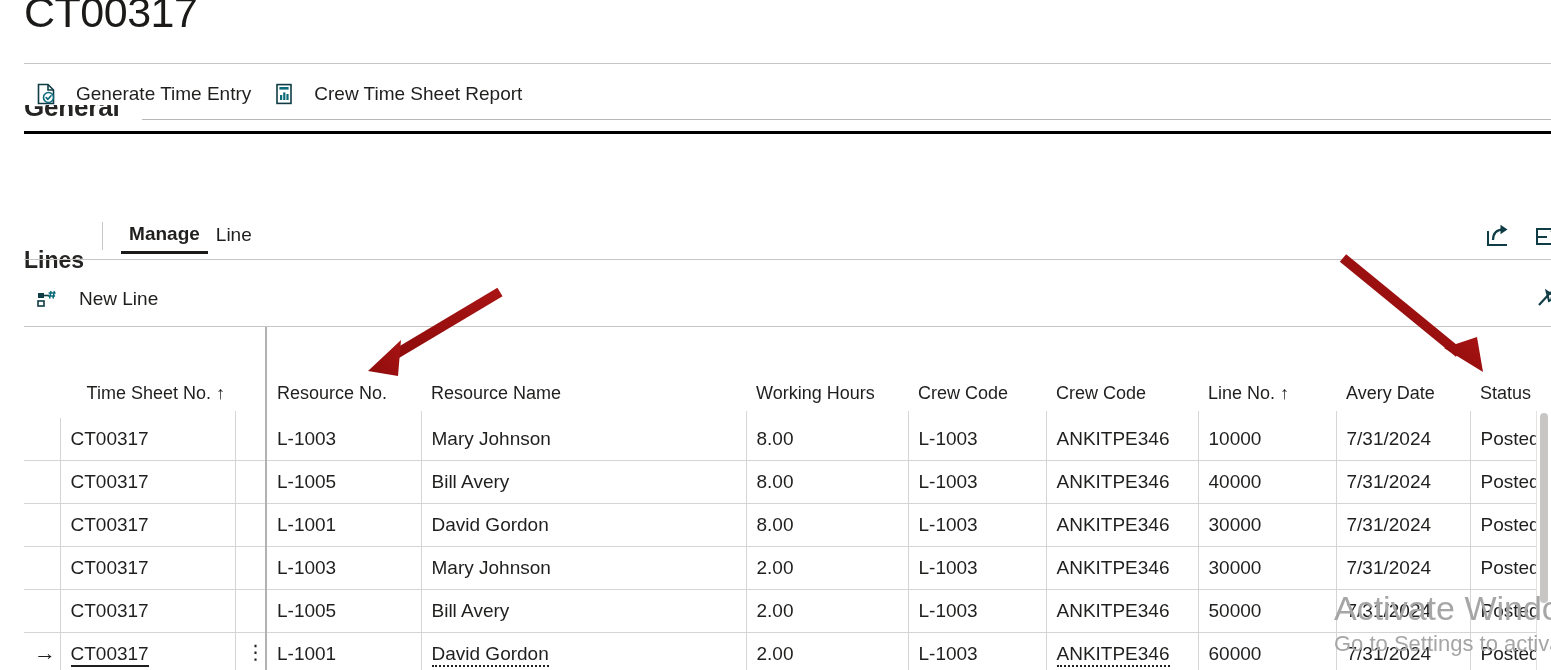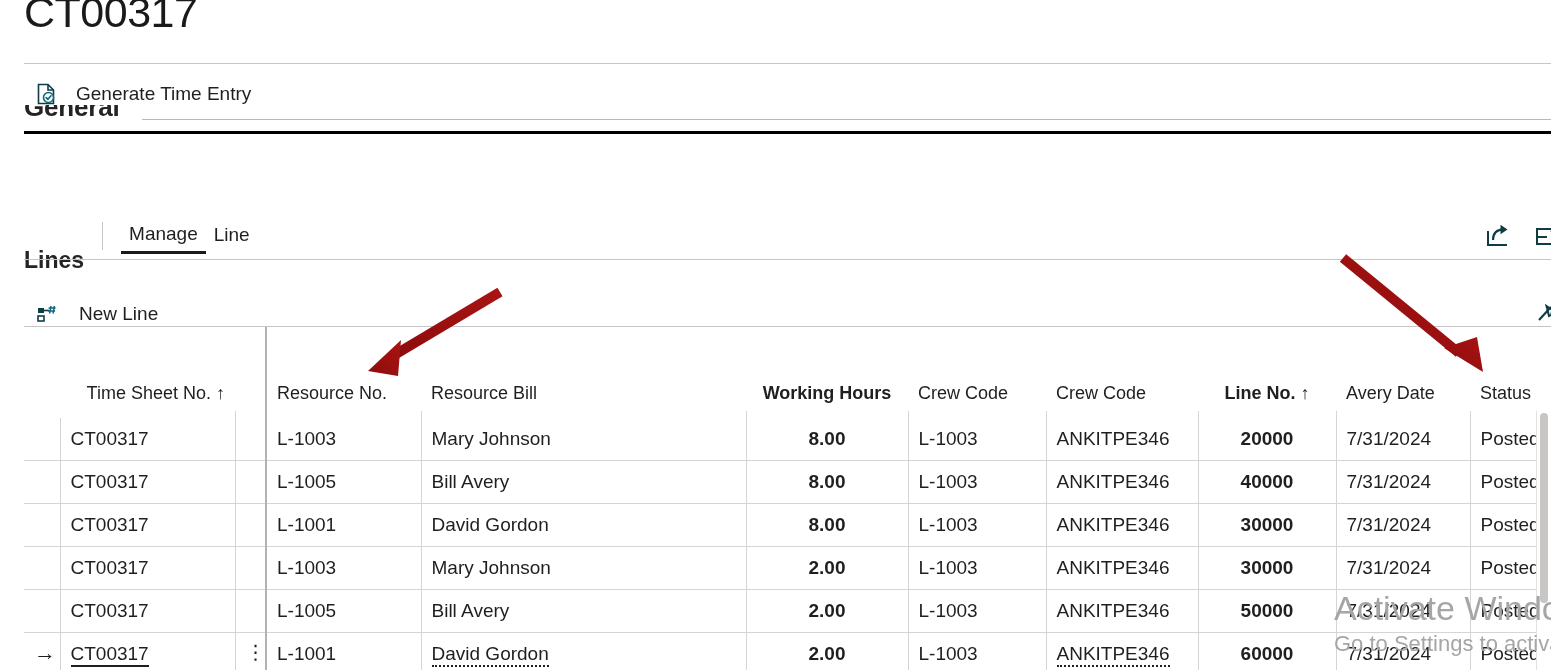--- a/index.html
+++ b/index.html
@@ -126,21 +126,21 @@
   }
   .tab-link {
     font-size: 19px;
     color: #201f1e;
     padding: 3px 8px 5px 8px;
     cursor: pointer;
     line-height: 24px;
   }
   .tab-link.active {
     border-bottom: 3px solid #1b1a19;
-    font-weight: 400;
+    font-weight: 700;
   }
   .lines-header-right {
     margin-left: auto;
     display: flex;
     align-items: center;
     gap: 22px;
     padding-right: 0px;
     position: relative;
     top: 2px;
   }
@@ -151,21 +151,21 @@
     right: 0;
     top: 259px;
     height: 1px;
     background: #c8c6c4;
   }
 
   
   .lines-subbar {
     position: absolute;
     left: 24px;
-    top: 291px;
+    top: 276px;
     right: 0;
     height: 46px;
     display: flex;
   }
   .subbar-right {
     margin-left: auto;
     display: flex;
     align-items: center;
     position: relative;
     top: 1px;
@@ -208,21 +208,21 @@
     color: #201f1e;
     height: 42px;
     padding: 0 10px;
     border-top: 1px solid #d6d5d3;
     border-right: 1px solid #d6d5d3;
     white-space: nowrap;
     overflow: hidden;
     line-height: 24px;
   }
   .grid tr.row-first td { border-top: none; }
-  .grid th.num, .grid td.num { text-align: center; font-weight: bold; }
+  .grid th.num, .grid td.num { text-align: left; }
 
   
   .grid th.sep, .grid td.sep { border-right: 2px solid #b3b2b0; }
   .grid th.nobr, .grid td.nobr { border-right: none; }
 
   
   .tickrow td {
     height: 7px;
     padding: 0;
     border-top: none;
@@ -320,20 +320,32 @@
         <path d="M1.5 1.5 H11 L16.5 7 V20.5 H1.5 Z" fill="#ffffff" stroke="#103c46" stroke-width="1.6"></path>
         <path d="M11 1.6 V7 H16.4" fill="none" stroke="#103c46" stroke-width="1.6"></path>
         <circle cx="11.5" cy="14.5" r="5" fill="#ffffff" stroke="#0b6a7a" stroke-width="1.6"></circle>
         <path d="M9.2 14.6 L10.9 16.3 L14 12.8" fill="none" stroke="#0b6a7a" stroke-width="1.7" stroke-linecap="round" stroke-linejoin="round"></path>
       </svg>
     </span>
     <span>Generate Time Entry</span>
   </div>
 
 
+  <div class="action-item">
+    <span class="ico">
+      <svg width="19" height="22" viewBox="0 0 19 22">
+        <rect x="2" y="1.6" width="14" height="18.8" fill="#ffffff" stroke="#103c46" stroke-width="1.6"></rect>
+        <rect x="4.4" y="4" width="9.2" height="2.6" fill="#0b6a7a"></rect>
+        <rect x="5" y="12" width="2.2" height="5" fill="#0b6a7a"></rect>
+        <rect x="8.2" y="9.4" width="2.2" height="7.6" fill="#0b6a7a"></rect>
+        <rect x="11.4" y="11" width="2.2" height="6" fill="#0b6a7a"></rect>
+      </svg>
+    </span>
+    <span>Crew Time Sheet Report</span>
+  </div>
 
 </div>
 
 <div class="general-tab">
   <span class="gt-label">General</span>
   <span class="gt-line"></span>
 </div>
 <div class="rule-black"></div>
 
 <div class="lines-header">
@@ -402,21 +414,21 @@
       <col style="width:138px">
       <col style="width:134px">
       <col style="width:77px">
     </colgroup>
     <thead>
       <tr>
         <th class="nobr"></th>
         <th class="nobr" style="white-space:normal; width:175px;text-align:right;">Time Sheet No. ↑</th>
         <th class="sep"></th>
         <th class="nobr">Resource No.</th>
-        <th class="nobr">Resource Bill</th>
+        <th class="nobr">Resource Name</th>
         <th class="num nobr">Working Hours</th>
         <th class="nobr">Crew Code</th>
         <th class="nobr">Crew Code</th>
         <th class="num nobr">Line No. ↑</th>
         <th class="nobr">Avery Date</th>
         <th class="nobr">Status</th>
       </tr>
       <tr class="tickrow">
         <td></td>
         <td class="tick"></td>
@@ -434,21 +446,21 @@
     <tbody id="grid-body">
         <tr class="row-first">
           <td class="cell-ind"></td>
           <td><span>CT00317</span></td>
           <td class="cell-dots sep"></td>
           <td><span>L-1003</span></td>
           <td><span>Mary Johnson</span></td>
           <td class="num"><span>8.00</span></td>
           <td><span>L-1003</span></td>
           <td><span>ANKITPE346</span></td>
-          <td class="num"><span>20000</span></td>
+          <td class="num"><span>10000</span></td>
           <td><span>7/31/2024</span></td>
           <td><span>Posted</span></td>
         </tr>
         <tr>
           <td class="cell-ind"></td>
           <td><span>CT00317</span></td>
           <td class="cell-dots sep"></td>
           <td><span>L-1005</span></td>
           <td><span>Bill Avery</span></td>
           <td class="num"><span>8.00</span></td>

